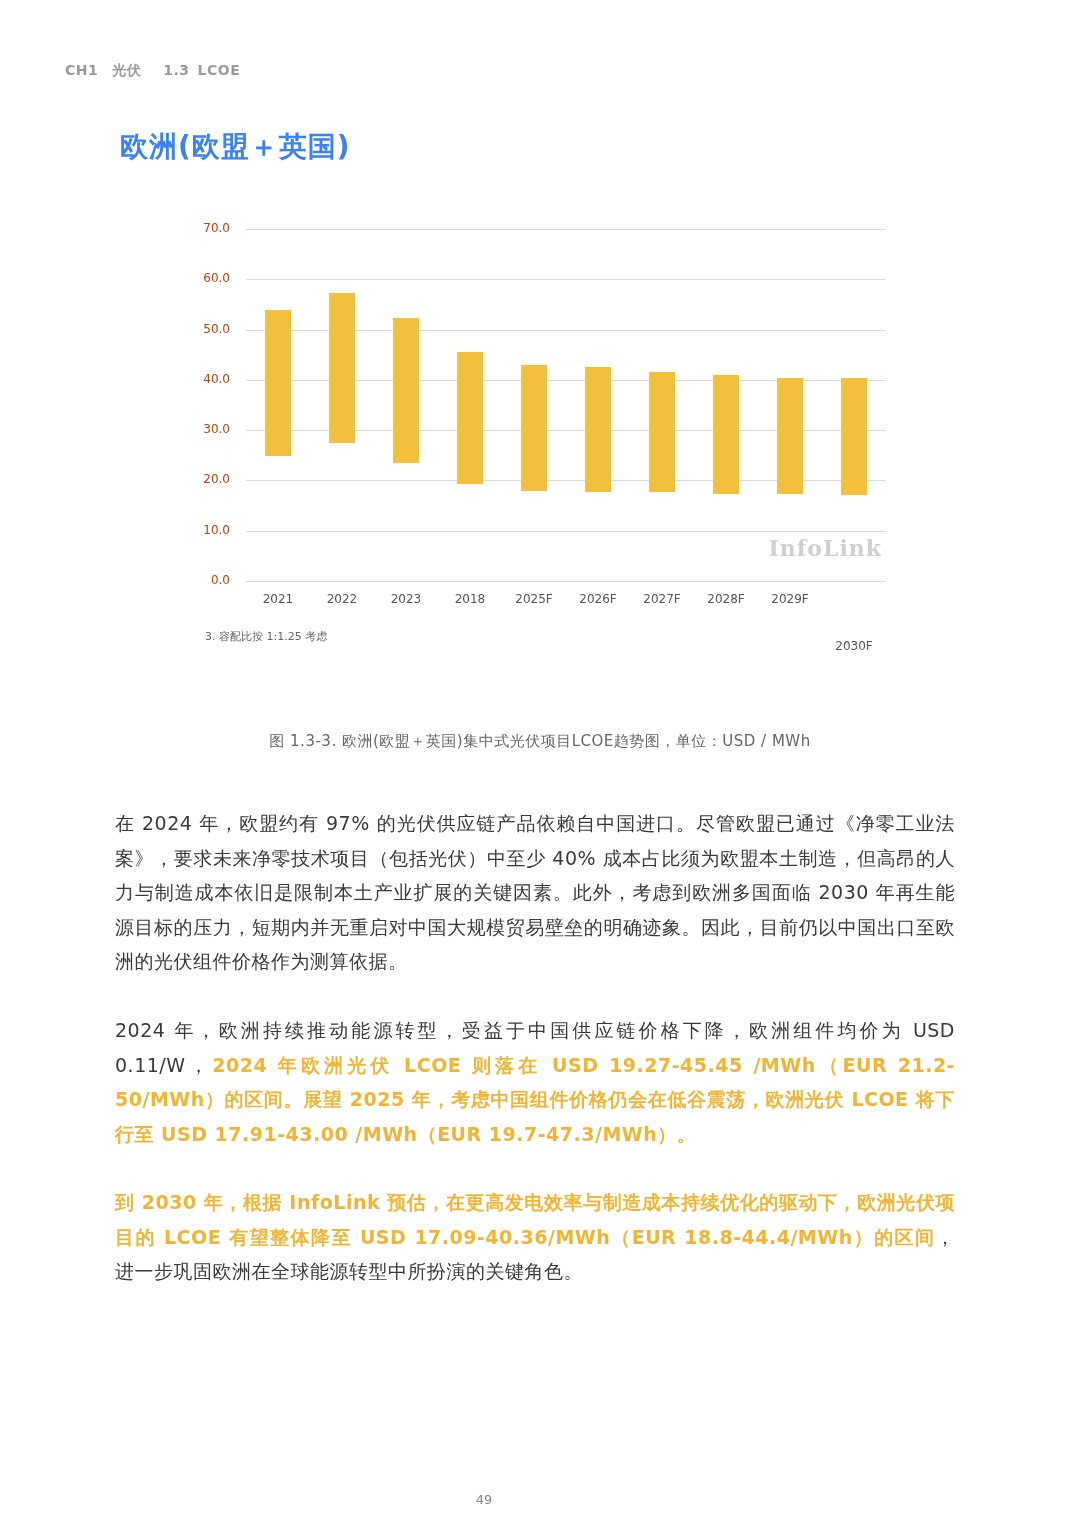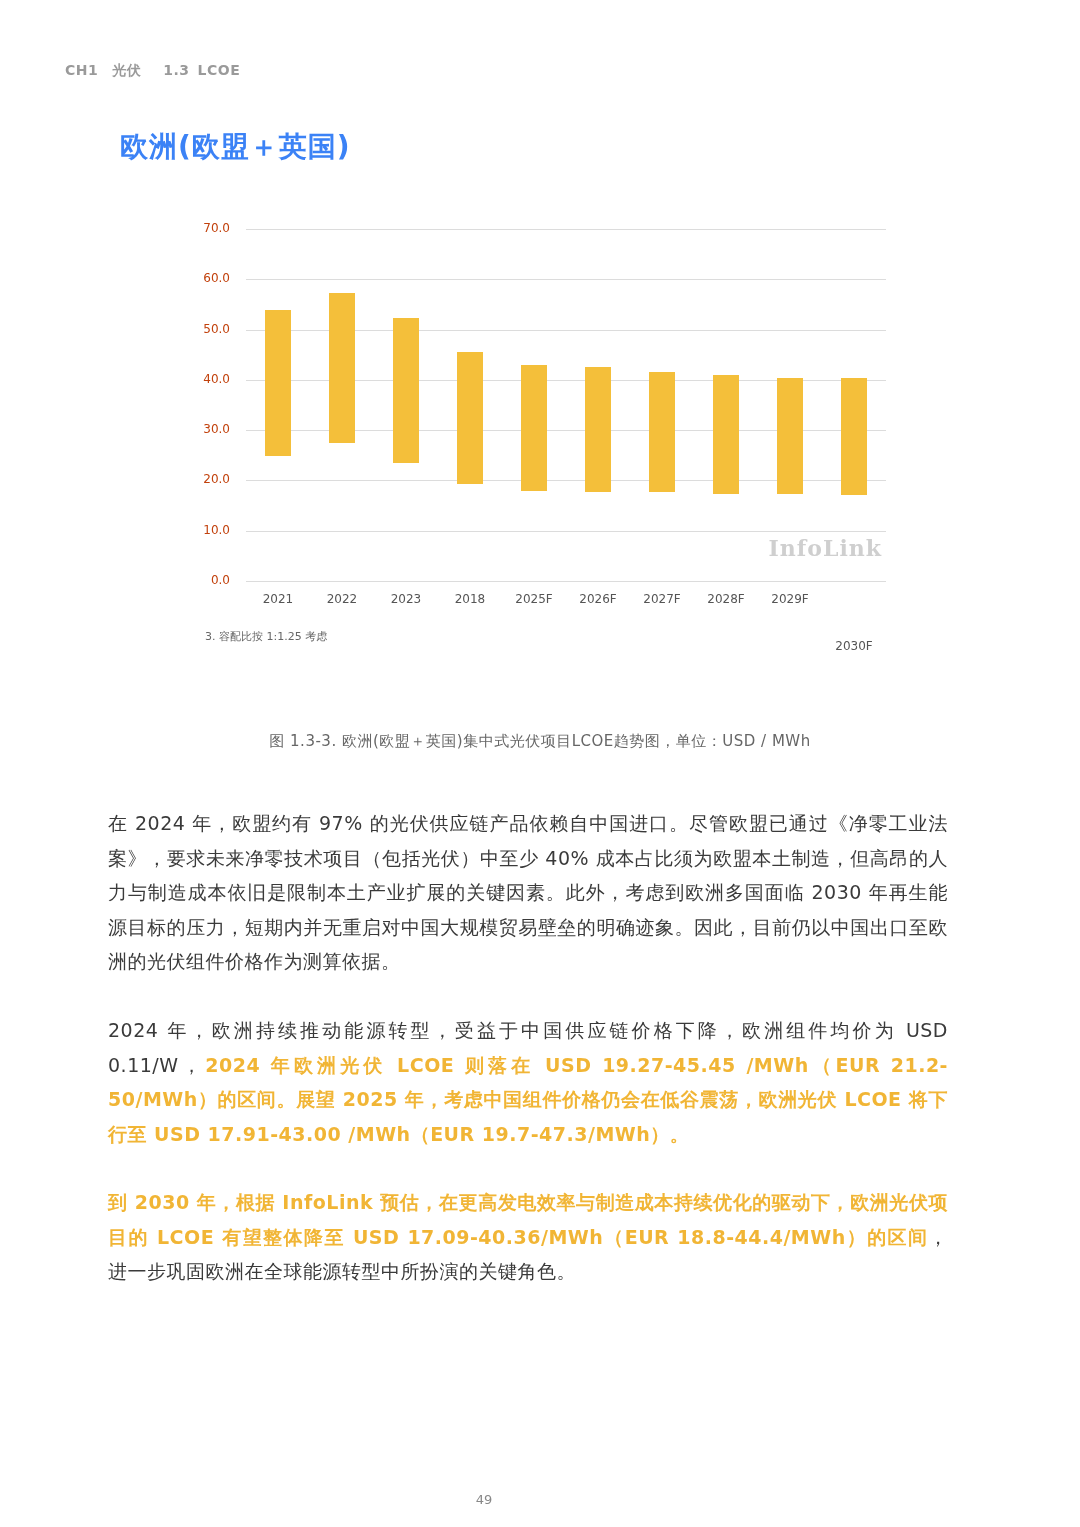--- a/index.html
+++ b/index.html
@@ -8,21 +8,21 @@
   .header span{margin-right:14px;}
   .title{position:absolute;left:120px;top:128px;font-size:28px;font-weight:bold;color:#3b82f6;letter-spacing:1px;}
   .chart{position:absolute;left:190px;top:215px;width:710px;height:400px;}
   .ytick{position:absolute;left:0;width:40px;text-align:right;font-size:12px;color:#c2410c;}
   .grid{position:absolute;left:56px;width:640px;height:1px;background:#dcdcdc;}
   .bar{position:absolute;width:26px;background:#f4bf3a;}
   .xtick{position:absolute;width:64px;text-align:center;font-size:12px;color:#555;}
   .watermark{position:absolute;right:18px;top:320px;font-size:22px;font-weight:bold;color:#cfcfcf;font-family:"DejaVu Serif",serif;letter-spacing:1px;}
   .notes{position:absolute;left:205px;top:630px;font-size:11px;line-height:14px;color:#666;}
   .caption{position:absolute;left:0;width:1080px;top:732px;text-align:center;font-size:15px;color:#666;letter-spacing:0.5px;}
-  .para{position:absolute;left:108px;width:840px;font-size:19px;line-height:34.5px;color:#3a3a3a;text-align:justify;letter-spacing:0.5px;}
+  .para{position:absolute;left:115px;width:840px;font-size:19px;line-height:34.5px;color:#3a3a3a;text-align:justify;letter-spacing:0.5px;}
   .hl{color:#f1b535;font-weight:bold;}
   .pagenum{position:absolute;left:0;width:968px;text-align:center;top:1492px;font-size:13px;color:#888;}
 </style>
 </head>
 <body>
 
 <div class="header">
   <span>CH1</span><span>光伏</span><span style="margin-left:8px;margin-right:8px;">1.3</span><span>LCOE</span>
 </div>
 

